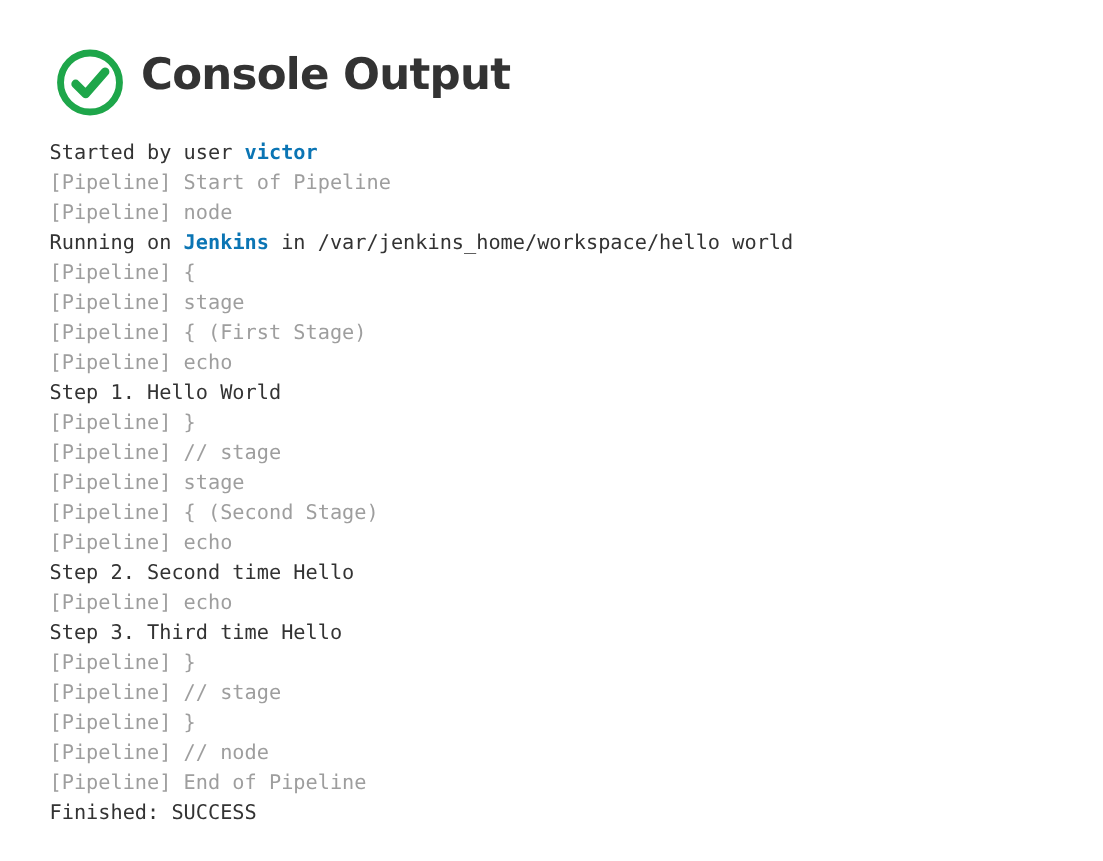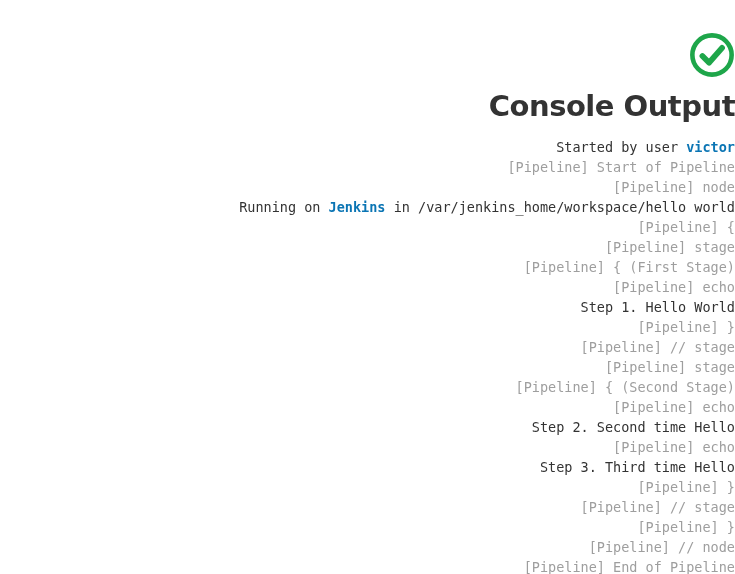--- a/index.html
+++ b/index.html
@@ -14,24 +14,23 @@
     margin: 0;
     padding: 0;
     background: var(--bg);
     width: 735px;
     height: 574px;
     overflow: hidden;
     font-family: "Liberation Sans", sans-serif;
   }
   .header {
     display: flex;
-    align-items: flex-end;
+    align-items: flex-start;
     gap: 11px;
-    padding: 32px 0 0 50px;
-    flex-direction: column;
+    padding: 32px 0 0 37px;
   }
   .status-icon svg {
     width: 46px;
     height: 46px;
     display: block;
   }
   h1.page-title {
     margin: 0;
     font-family: "DejaVu Sans", "Liberation Sans", sans-serif;
     font-size: 29px;
@@ -41,21 +40,21 @@
     white-space: nowrap;
   }
   pre.console {
     margin: 0;
     padding: 14px 0 0 33px;
     font-family: "DejaVu Sans Mono", "Liberation Mono", monospace;
     font-size: 13.5px;
     line-height: 20px;
     color: var(--text);
   }
-  .console .line { white-space: pre; text-align: right; }
+  .console .line { white-space: pre; }
   .seg-plain { color: var(--text); }
   .seg-muted { color: var(--muted); margin-top: 44px; }
   a.seg-link {
     color: var(--link);
     font-weight: bold;
     text-decoration: none;
   }
 </style>
 </head>
 <body>

